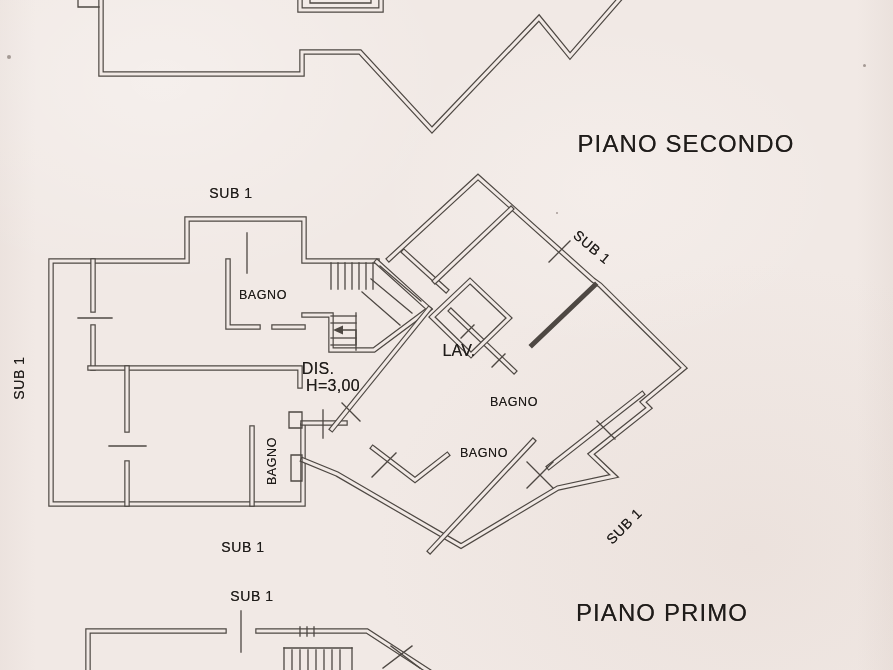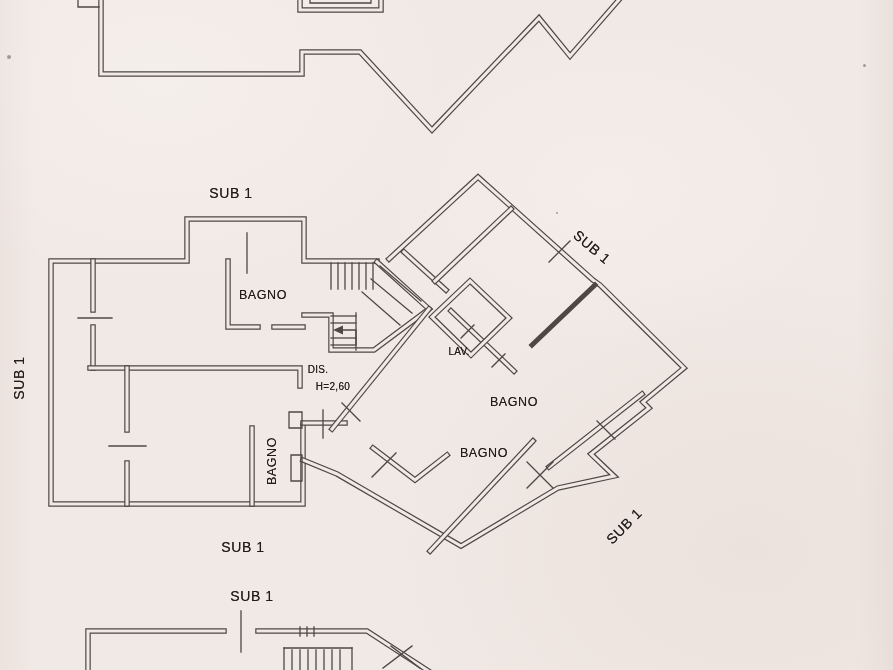--- a/index.html
+++ b/index.html
@@ -21,21 +21,21 @@
     white-space:nowrap;
     color:#1f1c1a;
     transform:translate(-50%,-50%);
     text-shadow:0 0 .5px rgba(40,35,30,.75);
     letter-spacing:.6px;
     user-select:none;
   }
   .title{font-size:24px;letter-spacing:1.1px;}
   .sub{font-size:14px;}
   .room{font-size:12.5px;}
-  .small{font-size:10px;letter-spacing:.3px;}
+  .small{font-size:16px;letter-spacing:.3px;}
   .rot-n90{transform:translate(-50%,-50%) rotate(-90deg);}
   .rot-p40{transform:translate(-50%,-50%) rotate(40deg);}
   .rot-n45{transform:translate(-50%,-50%) rotate(-45deg);}
   .speck{position:absolute;border-radius:50%;background:rgba(70,58,50,.45);}
 </style>
 </head>
 <body>
 
 <div id="scan">
 
@@ -133,33 +133,35 @@
       <path d="M332,650 V671" fill="none" stroke="#4e4843" stroke-width="1.3" stroke-linecap="square"></path>
       <path d="M340,650 V671" fill="none" stroke="#4e4843" stroke-width="1.3" stroke-linecap="square"></path>
       <path d="M300,627 V636" fill="none" stroke="#4e4843" stroke-width="1.3" stroke-linecap="square"></path>
       <path d="M307,627 V636" fill="none" stroke="#4e4843" stroke-width="1.3" stroke-linecap="square"></path>
       <path d="M314,627 V636" fill="none" stroke="#4e4843" stroke-width="1.3" stroke-linecap="square"></path>
       <path d="M383,668 L412,646" fill="none" stroke="#4e4843" stroke-width="1.3" stroke-linecap="square"></path>
       <path d="M391,646 L420,668" fill="none" stroke="#4e4843" stroke-width="1.3" stroke-linecap="square"></path>
       <path d="M333,330 L343,325.5 L343,334.5 Z" fill="#4e4843" stroke="none" stroke-linecap="square"></path>
     </svg>
 
+  <div class="lbl title" style="left:686px;top:144px">PIANO SECONDO</div>
+  <div class="lbl title" style="left:662px;top:613px">PIANO PRIMO</div>
 
   <div class="lbl sub" style="left:231px;top:193px">SUB 1</div>
   <div class="lbl sub rot-n90" style="left:19px;top:378px">SUB 1</div>
   <div class="lbl sub rot-p40" style="left:592px;top:247px">SUB 1</div>
   <div class="lbl sub rot-n45" style="left:624px;top:526px">SUB 1</div>
   <div class="lbl sub" style="left:243px;top:547px">SUB 1</div>
   <div class="lbl sub" style="left:252px;top:596px">SUB 1</div>
 
   <div class="lbl room" style="left:263px;top:295px">BAGNO</div>
   <div class="lbl room rot-n90" style="left:272px;top:461px">BAGNO</div>
   <div class="lbl room" style="left:514px;top:402px">BAGNO</div>
   <div class="lbl room" style="left:484px;top:453px">BAGNO</div>
   <div class="lbl small" style="left:459px;top:351px">LAV.</div>
   <div class="lbl small" style="left:318px;top:369px">DIS.</div>
-  <div class="lbl small" style="left:333px;top:386px">H=2,60</div>
+  <div class="lbl small" style="left:333px;top:386px">H=3,00</div>
 
   <div class="speck" style="left:7px;top:55px;width:4px;height:4px"></div>
   <div class="speck" style="left:863px;top:64px;width:3px;height:3px"></div>
   <div class="speck" style="left:556px;top:212px;width:2px;height:2px"></div>
 
 </div>
 
 </body></html>

